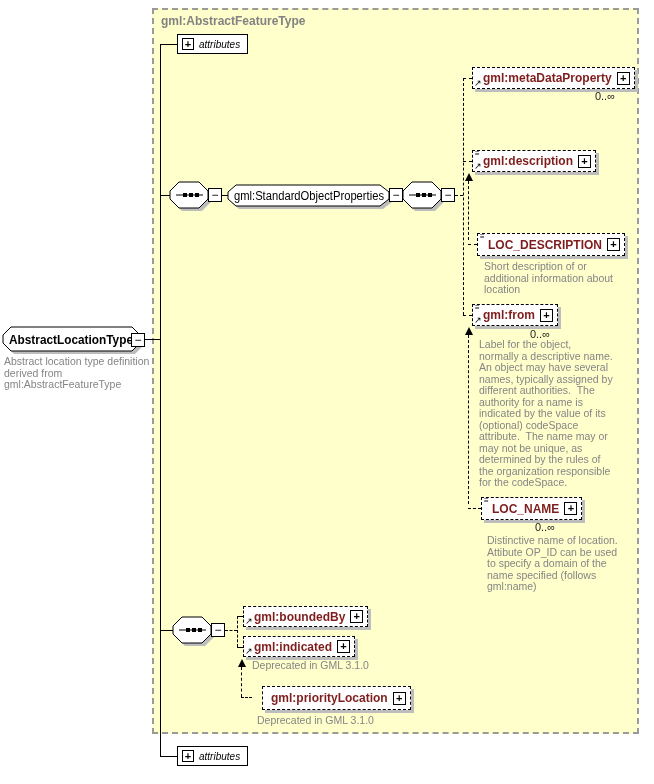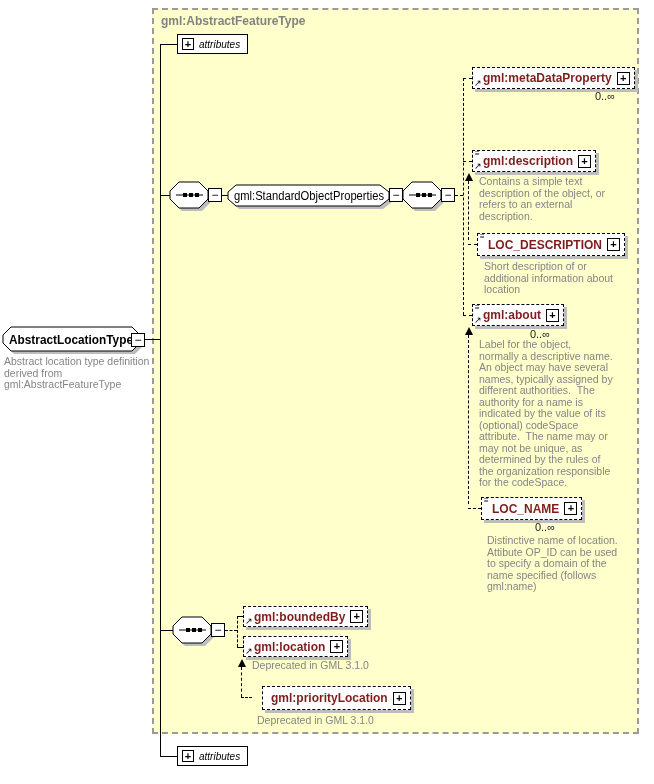--- a/index.html
+++ b/index.html
@@ -121,42 +121,38 @@
     <span class="plusbox">+</span>
   </div>
   <div class="occurs" style="left:545px;top:90px;width:70px">0..∞</div>
 
   <div class="el" style="left:472px;top:150px">
     <span class="corner-lines">≡</span>
     <span class="corner-arrow">↗</span>
     <span class="el-label">gml:description</span>
     <span class="plusbox">+</span>
   </div>
-  <div class="ann" style="left:479px;top:176px;width:172px">Contains a simple text
-description of the object, or
-refers to an external
-description.</div>
 
   <div class="arrow-up" style="left:465px;top:173px"></div>
   <div class="vdash" style="left:468px;top:181px;height:59px"></div>
   <div class="hdash" style="left:468px;top:244px;width:9px"></div>
 
   <div class="el" style="left:477px;top:233px;height:23px">
     <span class="corner-lines">≡</span>
     <span class="el-label">LOC_DESCRIPTION</span>
     <span class="plusbox">+</span>
   </div>
   <div class="ann" style="left:484px;top:261px;width:172px">Short description of or
 additional information about
 location</div>
 
   <div class="el" style="left:472px;top:304px">
     <span class="corner-lines">≡</span>
     <span class="corner-arrow">↗</span>
-    <span class="el-label">gml:about</span>
+    <span class="el-label">gml:from</span>
     <span class="plusbox">+</span>
   </div>
   <div class="occurs" style="left:495px;top:328px;width:55px">0..∞</div>
   <div class="ann" style="left:479px;top:339px;width:178px">Label for the object,
 normally a descriptive name.
 An object may have several
 names, typically assigned by
 different authorities.  The
 authority for a name is
 indicated by the value of its
@@ -200,21 +196,21 @@
   <div class="hdash" style="left:237px;top:647px;width:6px"></div>
 
   <div class="el" style="left:243px;top:606px;height:21px">
     <span class="corner-arrow">↗</span>
     <span class="el-label">gml:boundedBy</span>
     <span class="plusbox">+</span>
   </div>
 
   <div class="el" style="left:243px;top:636px;height:21px">
     <span class="corner-arrow">↗</span>
-    <span class="el-label">gml:location</span>
+    <span class="el-label">gml:indicated</span>
     <span class="plusbox">+</span>
   </div>
   <div class="ann" style="left:252px;top:660px;width:160px">Deprecated in GML 3.1.0</div>
 
   <div class="arrow-up" style="left:238px;top:659px"></div>
   <div class="vdash" style="left:241px;top:667px;height:30px"></div>
   <div class="hdash" style="left:241px;top:697px;width:11px"></div>
 
   <div class="el" style="left:262px;top:686px;height:24px;padding-left:8px">
     <span class="el-label">gml:priorityLocation</span>

